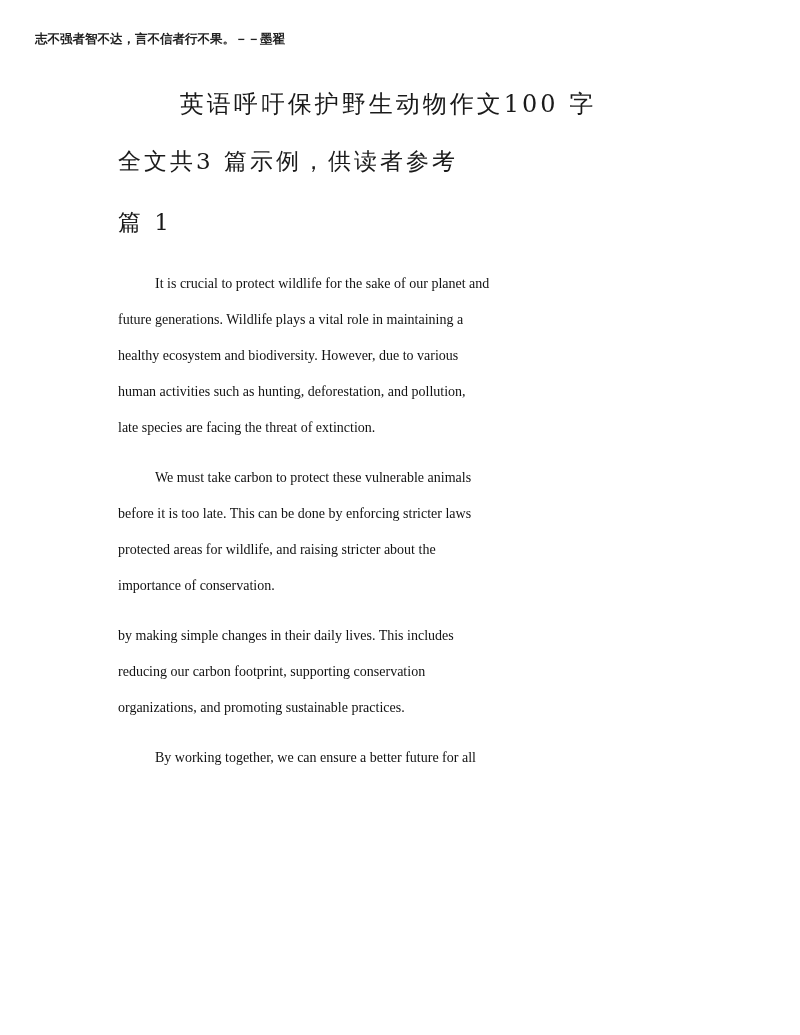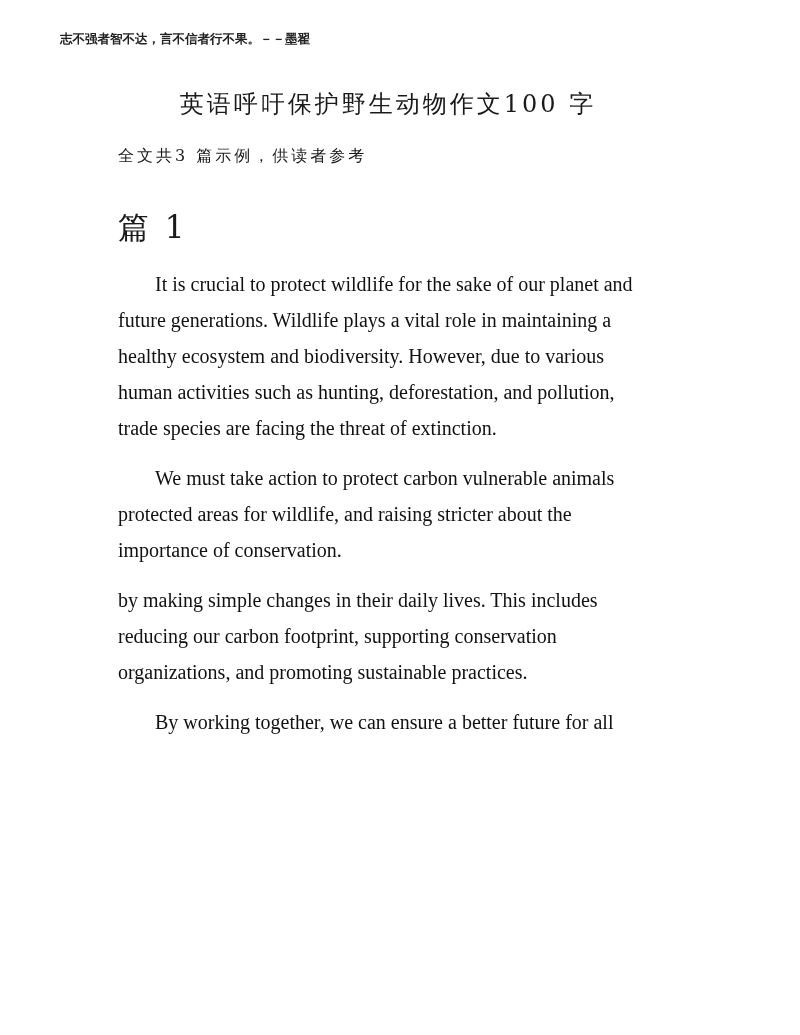--- a/index.html
+++ b/index.html
@@ -9,21 +9,21 @@
     }
     body {
       width: 800px;
       height: 1035px;
       position: relative;
       overflow: hidden;
       color: #111111;
     }
     .page-header {
       position: absolute;
-      left: 60px;
+      left: 35px;
       top: 31px;
       font-family: Liberation Serif, serif;
       font-size: 12.5px;
       font-weight: bold;
       color: #222222;
       letter-spacing: 0px;
       white-space: nowrap;
     }
     .doc-title {
       position: absolute;
@@ -36,42 +36,42 @@
       font-weight: normal;
       letter-spacing: 3px;
       color: #1a1a1a;
       white-space: nowrap;
     }
     .doc-subtitle {
       position: absolute;
       left: 118px;
       top: 146px;
       font-family: "DejaVu Serif", "Liberation Serif", serif;
-      font-size: 16px;
+      font-size: 23px;
       letter-spacing: 3px;
       color: #1a1a1a;
       white-space: nowrap;
     }
     .section-heading {
       position: absolute;
       left: 118px;
       top: 207px;
       font-family: "DejaVu Serif", "Liberation Serif", serif;
-      font-size: 31px;
+      font-size: 23px;
       letter-spacing: 3px;
       color: #1a1a1a;
       white-space: nowrap;
     }
     .body {
       position: absolute;
       left: 118px;
       top: 266px;
       width: 480px;
       font-family: "Liberation Serif", "DejaVu Serif", serif;
-      font-size: 20px;
+      font-size: 14px;
       color: #111111;
     }
     .para {
       margin: 0 0 14px 0;
     }
     .line {
       display: block;
       height: 36px;
       line-height: 36px;
       white-space: nowrap;
@@ -90,24 +90,25 @@
 <div class="doc-subtitle">全文共3 篇示例，供读者参考</div>
 
 <div class="section-heading">篇 1</div>
 
 <div class="body">
   <div class="para">
     <span class="line indent">It is crucial to protect wildlife for the sake of our planet and</span>
     <span class="line">future generations. Wildlife plays a vital role in maintaining a</span>
     <span class="line">healthy ecosystem and biodiversity. However, due to various</span>
     <span class="line">human activities such as hunting, deforestation, and pollution,</span>
-    <span class="line">trade species are facing the threat of extinction.</span>
+    <span class="line">late species are facing the threat of extinction.</span>
   </div>
   <div class="para">
-    <span class="line indent">We must take action to protect carbon vulnerable animals</span>
+    <span class="line indent">We must take carbon to protect these vulnerable animals</span>
+    <span class="line">before it is too late. This can be done by enforcing stricter laws</span>
     <span class="line">protected areas for wildlife, and raising stricter about the</span>
     <span class="line">importance of conservation.</span>
   </div>
   <div class="para">
     <span class="line">by making simple changes in their daily lives. This includes</span>
     <span class="line">reducing our carbon footprint, supporting conservation</span>
     <span class="line">organizations, and promoting sustainable practices.</span>
   </div>
   <div class="para">
     <span class="line indent">By working together, we can ensure a better future for all</span>

